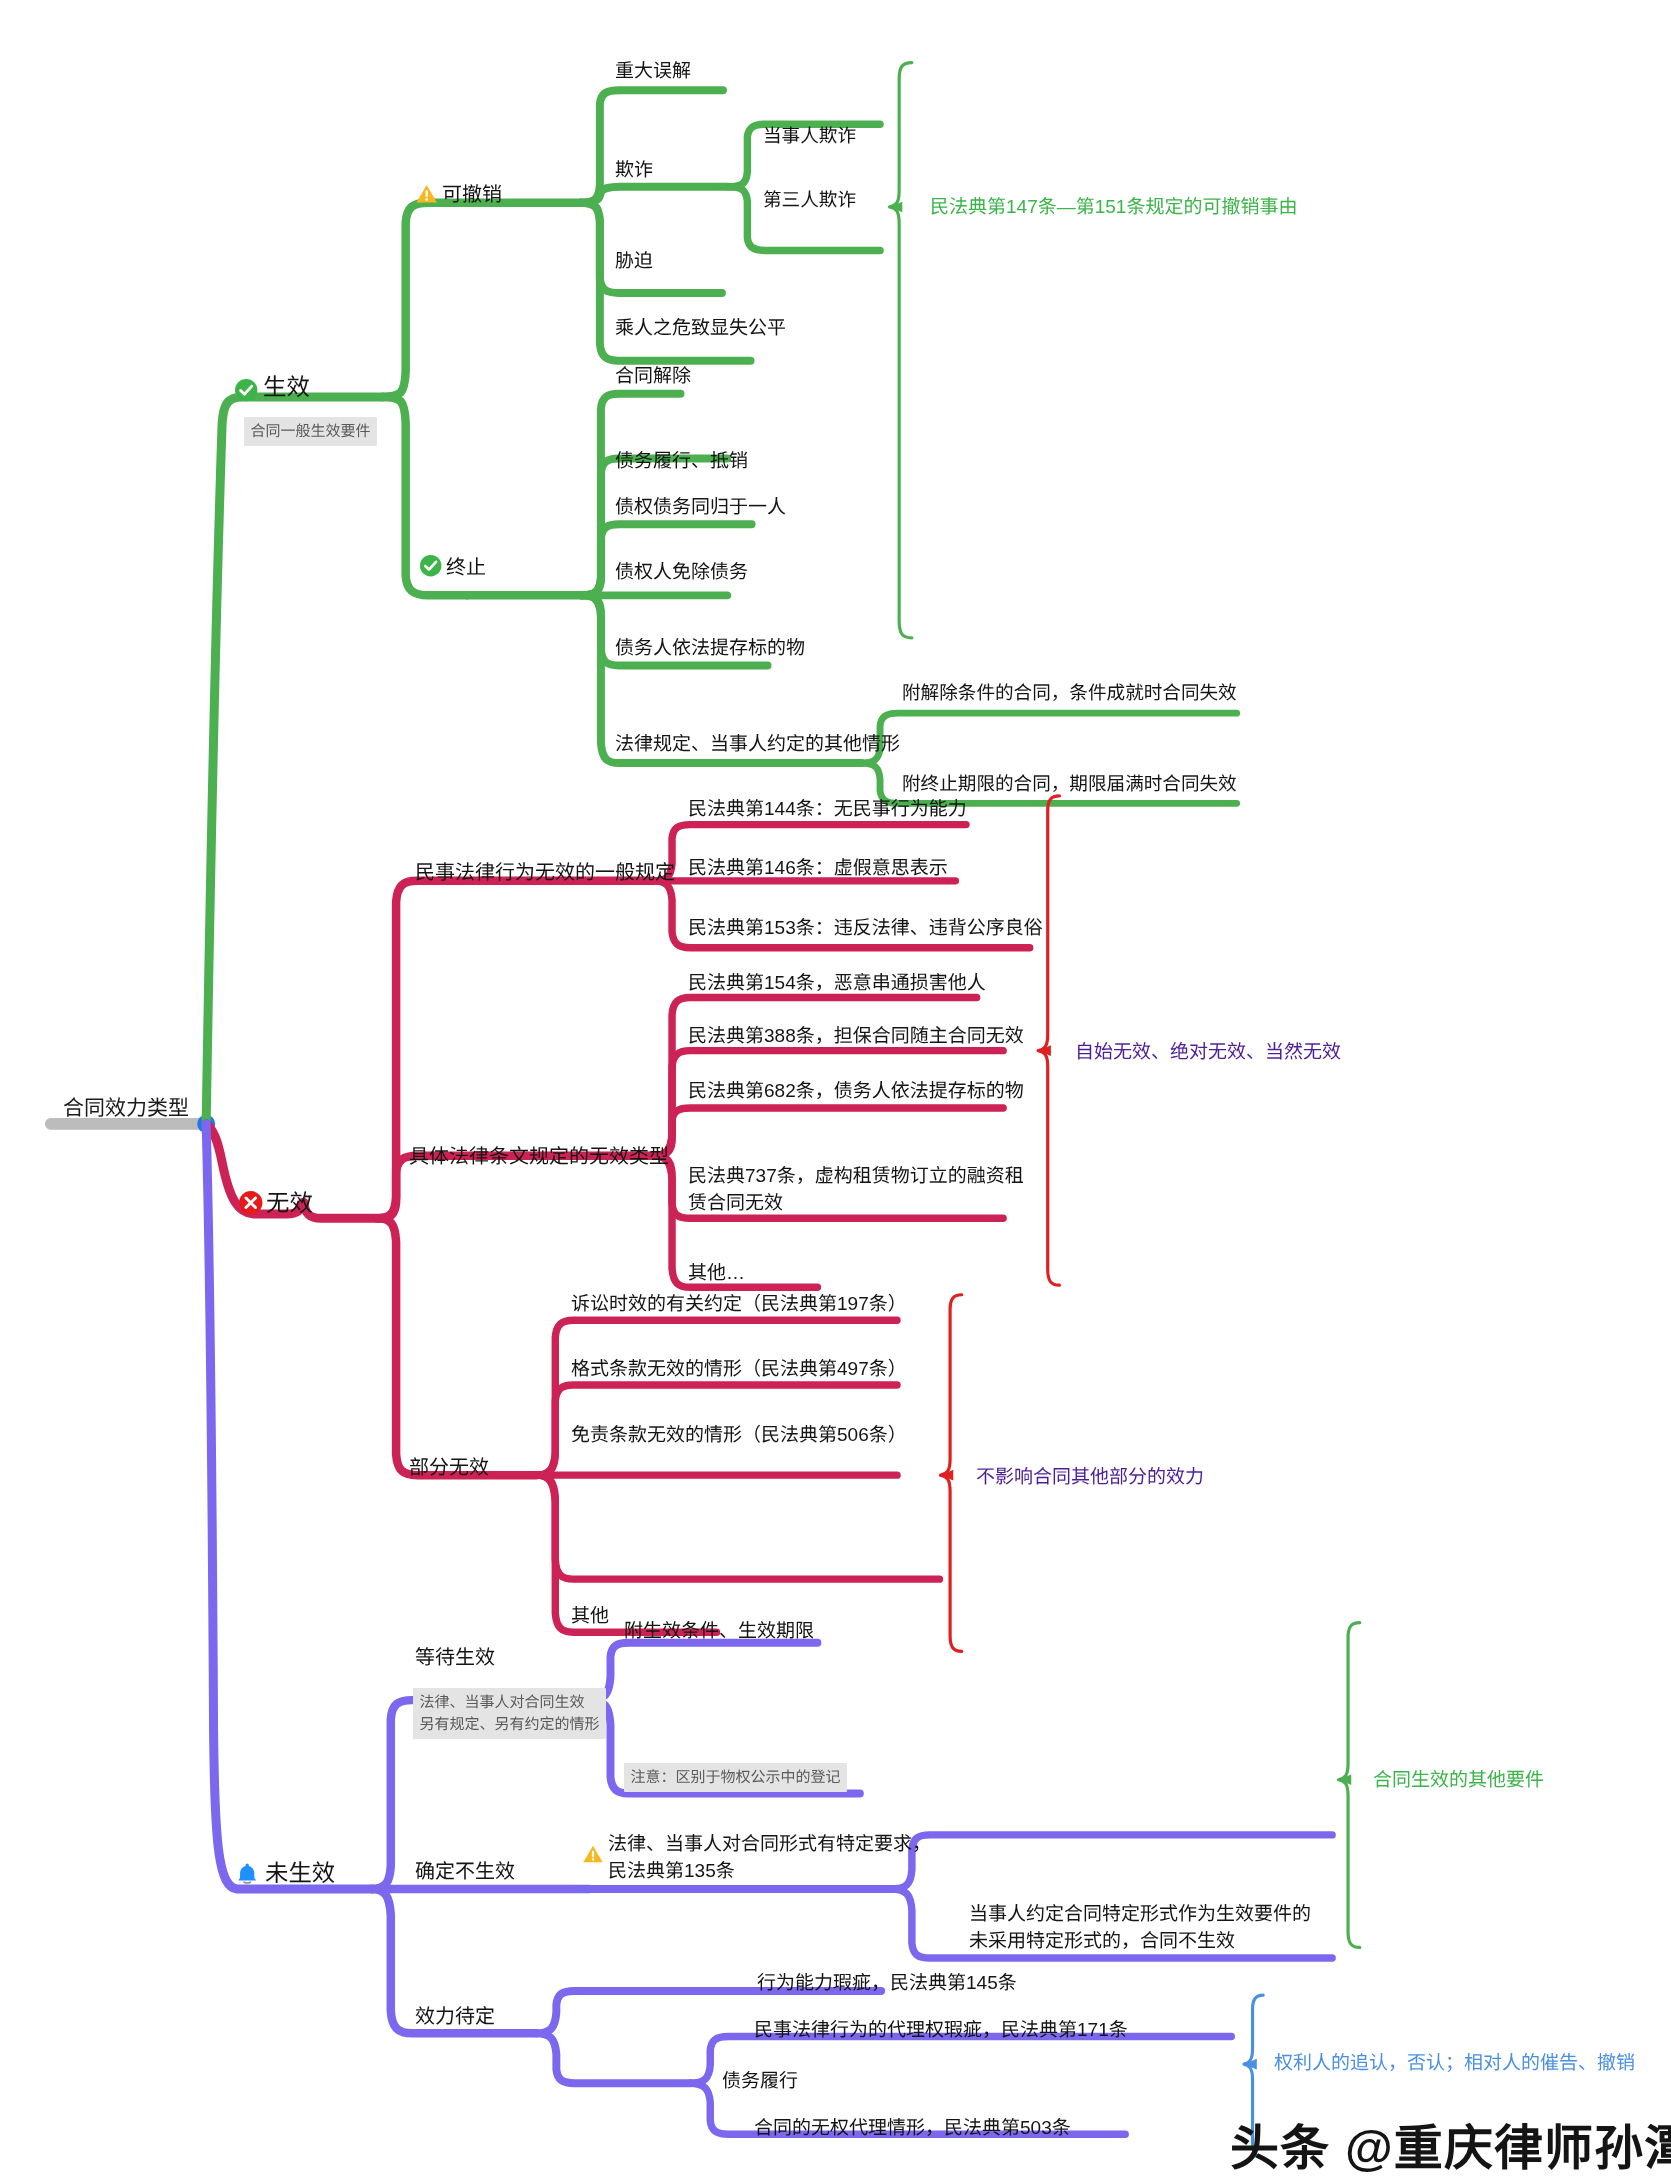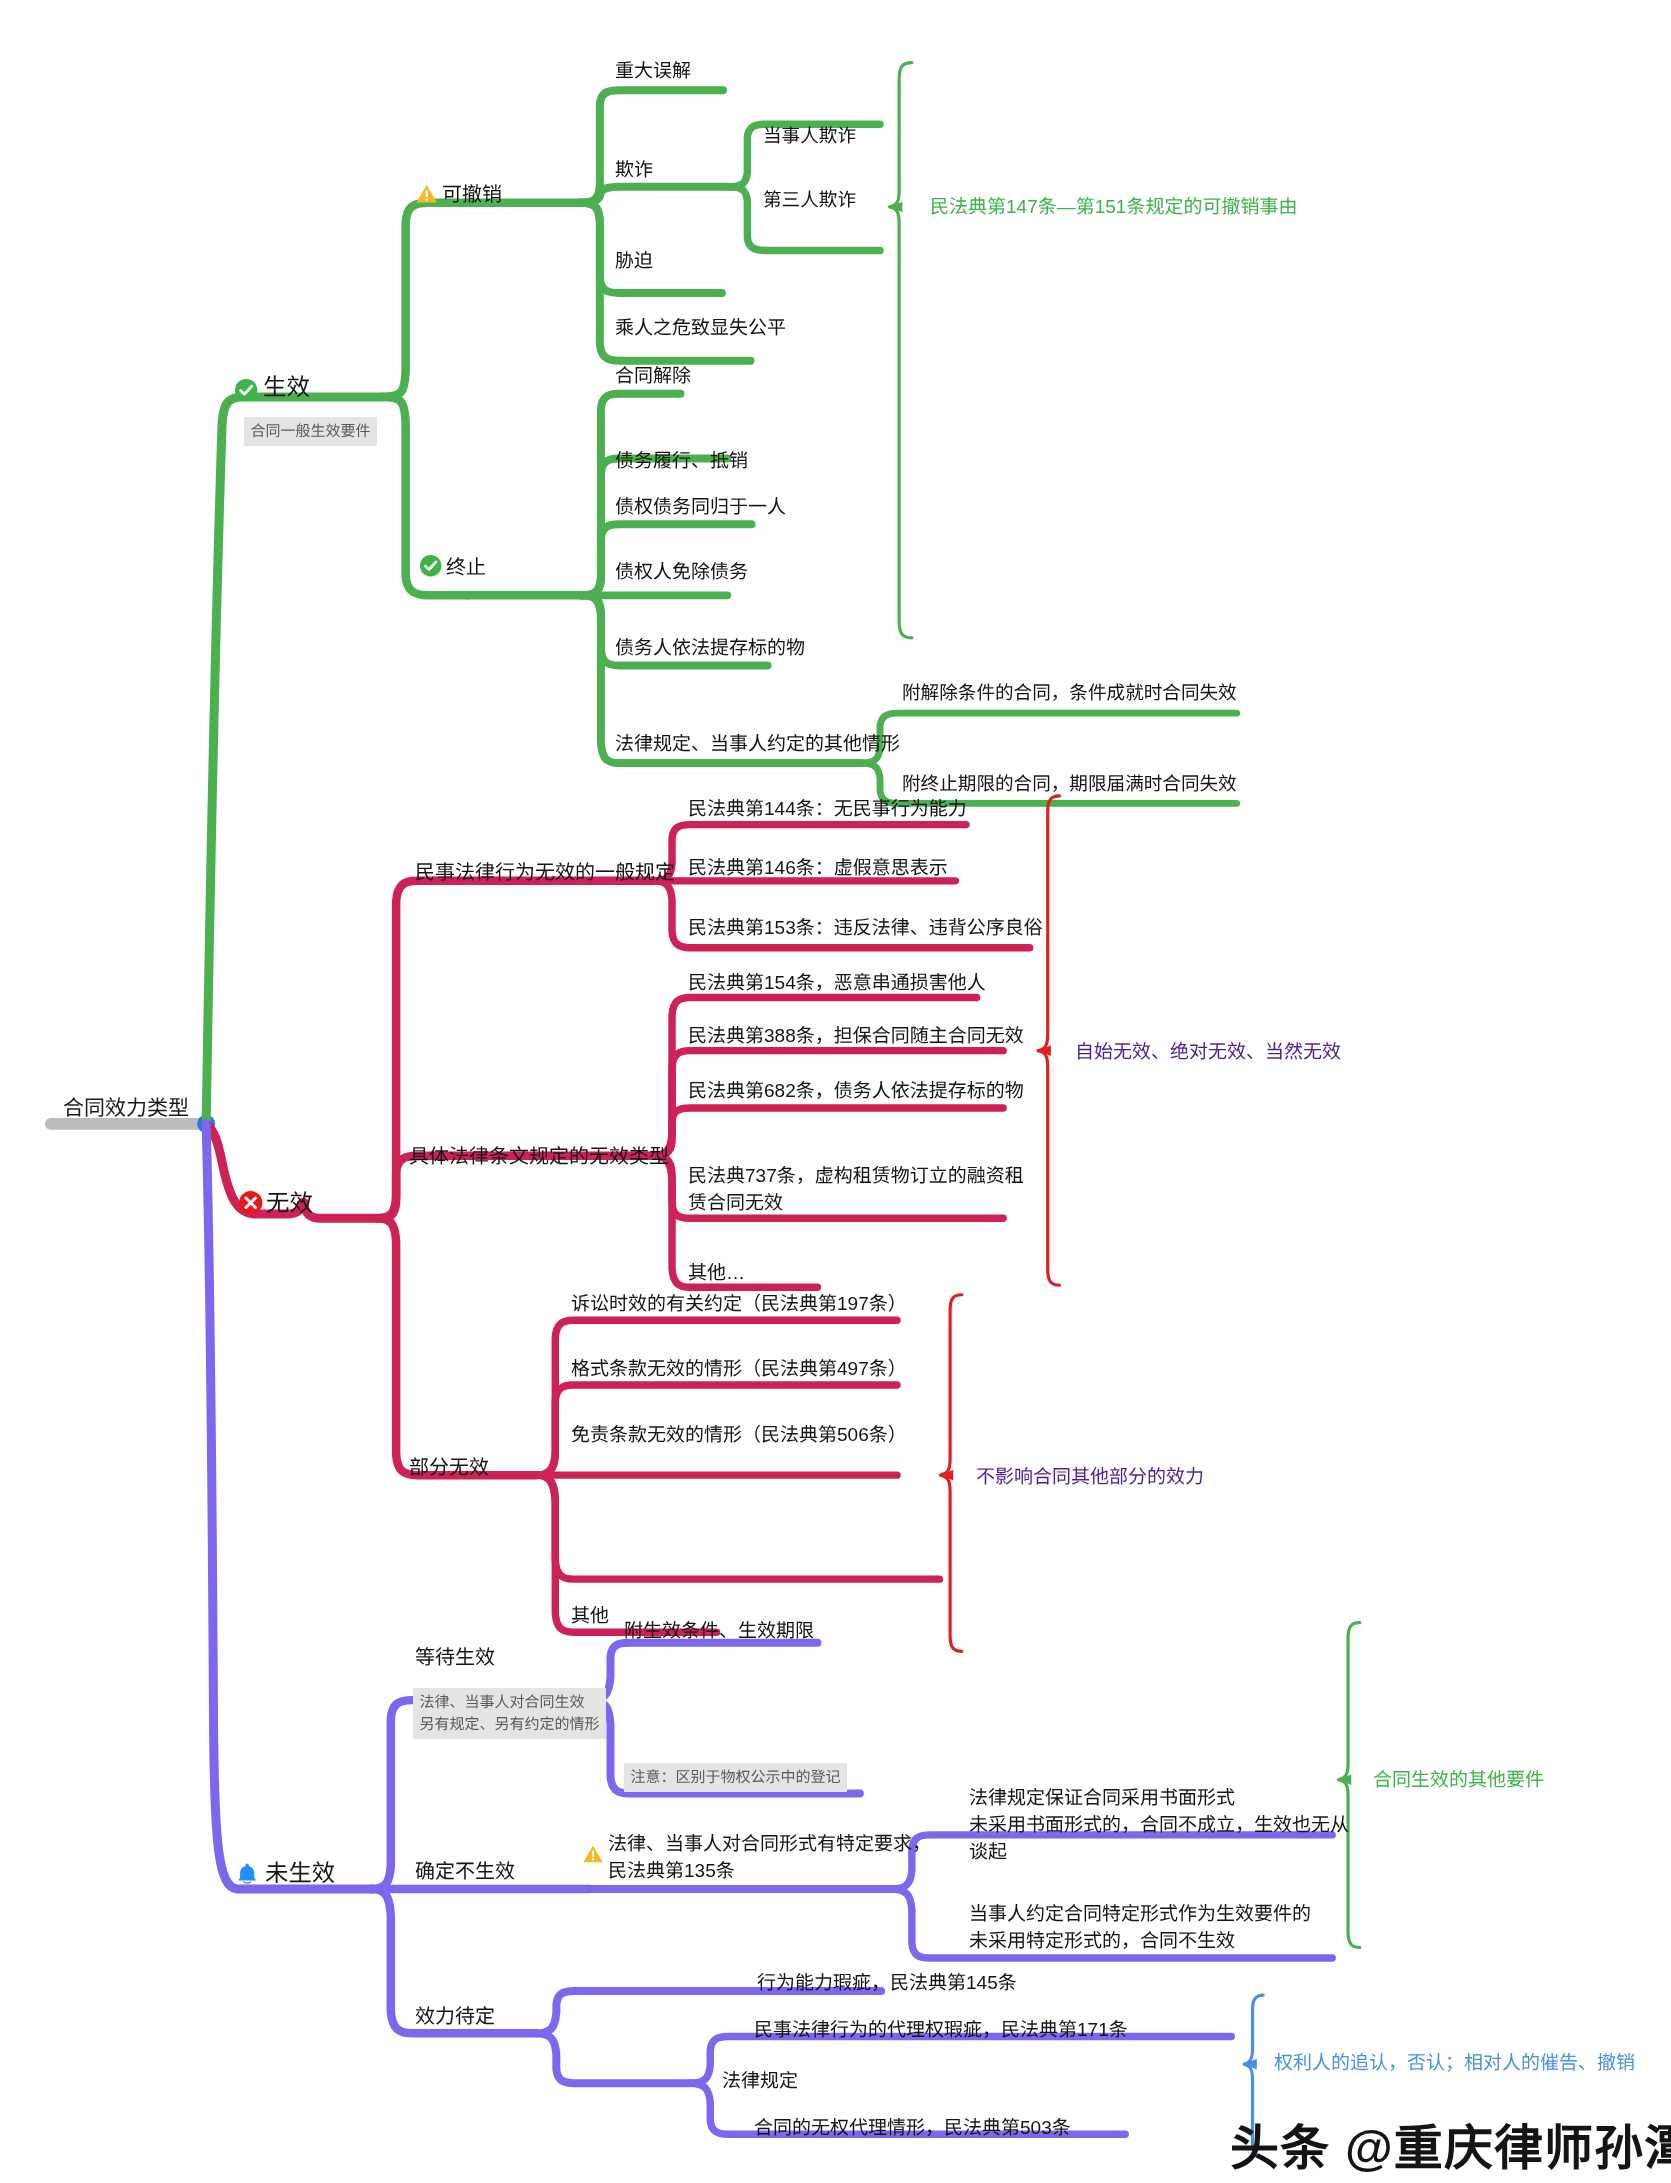--- a/index.html
+++ b/index.html
@@ -260,31 +260,28 @@
     <span class="note">注意：区别于物权公示中的登记</span>
   </div>
 
   <div class="node n-l2" style="left:415px; top:1857px;">确定不生效</div>
   <svg class="icon" style="left:582px; top:1843px; width:22px; height:22px;" viewBox="0 0 48 48">
     <path d="M24 6 L45 42 L3 42 Z" fill="#f5b820"></path>
     <rect x="21.6" y="17" width="4.8" height="14" rx="2.2" fill="#fff"></rect>
     <circle cx="24" cy="36" r="2.6" fill="#fff"></circle>
   </svg>
   <div class="node n-l3" style="left:608px; top:1831px; width:329px; white-space:normal;">法律、当事人对合同形式有特定要求，民法典第135条</div>
-  <div class="node n-l3" style="left:969px; top:1785px;">法律规定保证合同采用书面形式
-未采用书面形式的，合同不成立，生效也无从
-谈起</div>
   <div class="node n-l3" style="left:969px; top:1901px;">当事人约定合同特定形式作为生效要件的
 未采用特定形式的，合同不生效</div>
 
   <div class="ann ann-green" style="left:1373px; top:1768px;">合同生效的其他要件</div>
 
   <div class="node n-l2" style="left:415px; top:2002px;">效力待定</div>
   <div class="node n-l3" style="left:757px; top:1970px;">行为能力瑕疵，民法典第145条</div>
-  <div class="node n-l3" style="left:722px; top:2068px;">法律规定</div>
+  <div class="node n-l3" style="left:722px; top:2068px;">债务履行</div>
   <div class="node n-l3" style="left:754px; top:2017px;">民事法律行为的代理权瑕疵，民法典第171条</div>
   <div class="node n-l3" style="left:754px; top:2115px;">合同的无权代理情形，民法典第503条</div>
 
   <div class="ann ann-blue" style="left:1274px; top:2051px;">权利人的追认，否认；相对人的催告、撤销</div>
 
   <div class="watermark" style="left:1230px; top:2108px;">头条 @重庆律师孙潭</div>
 
 </div>
 
 

